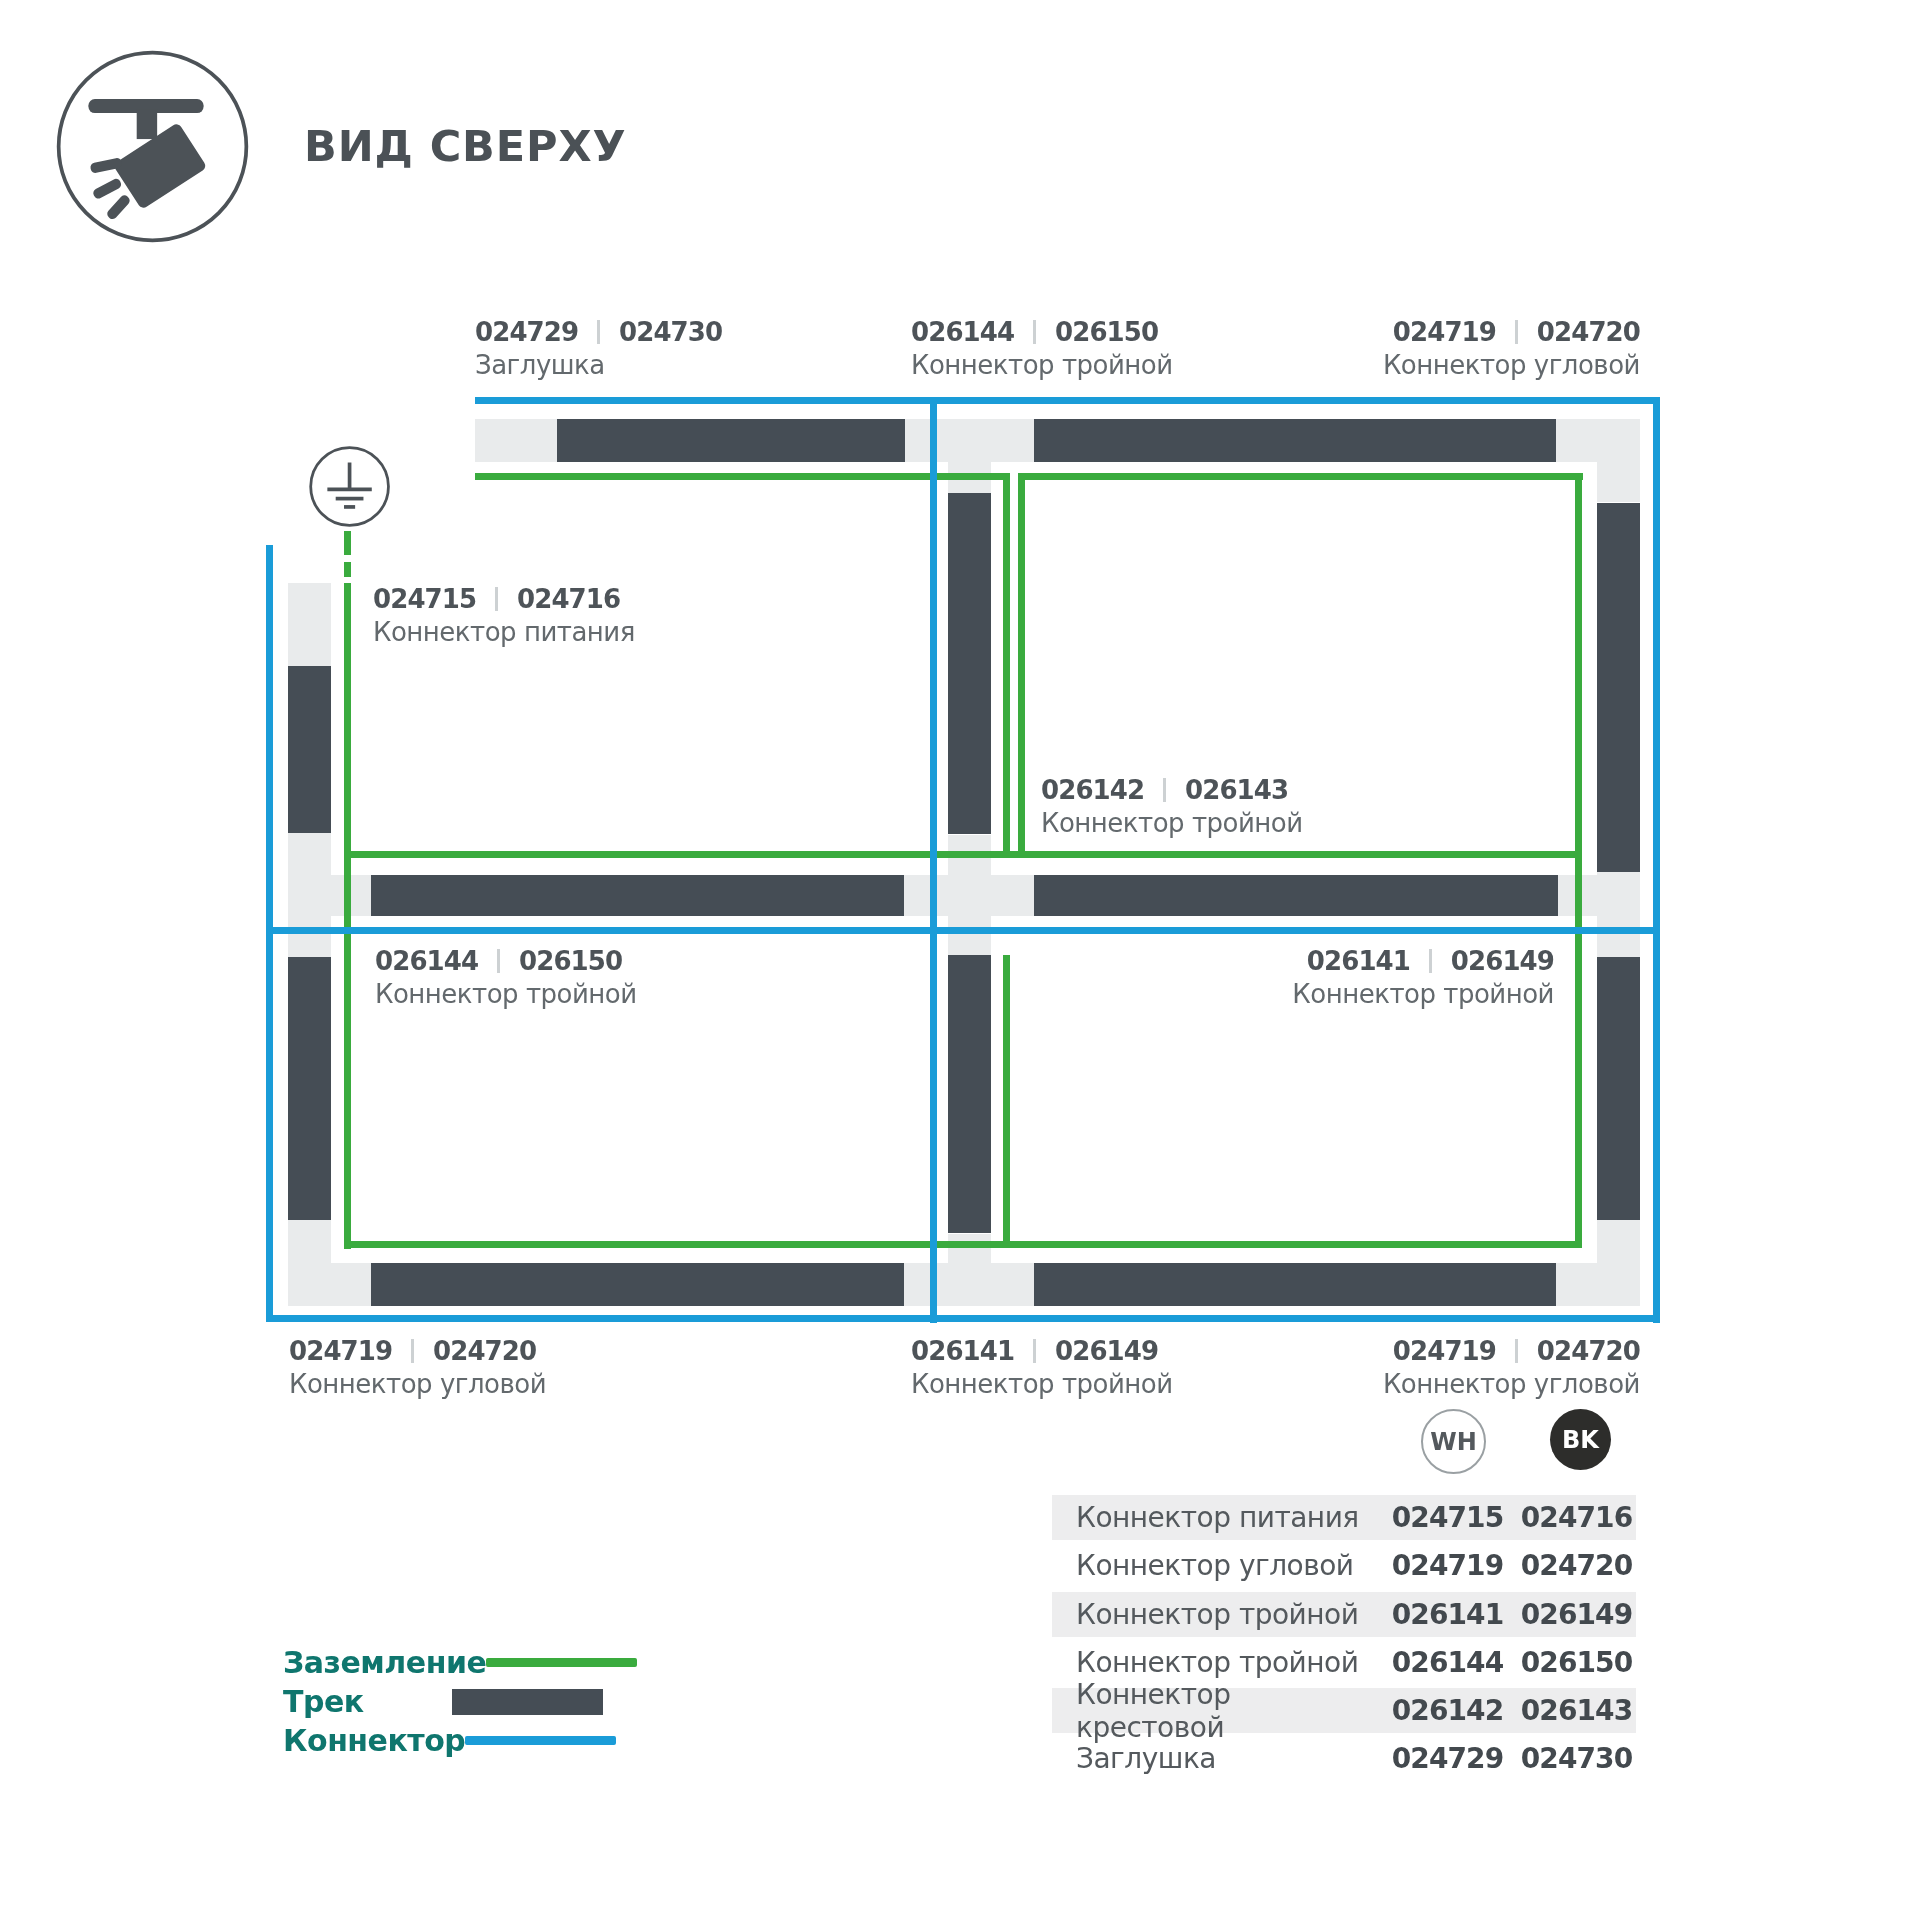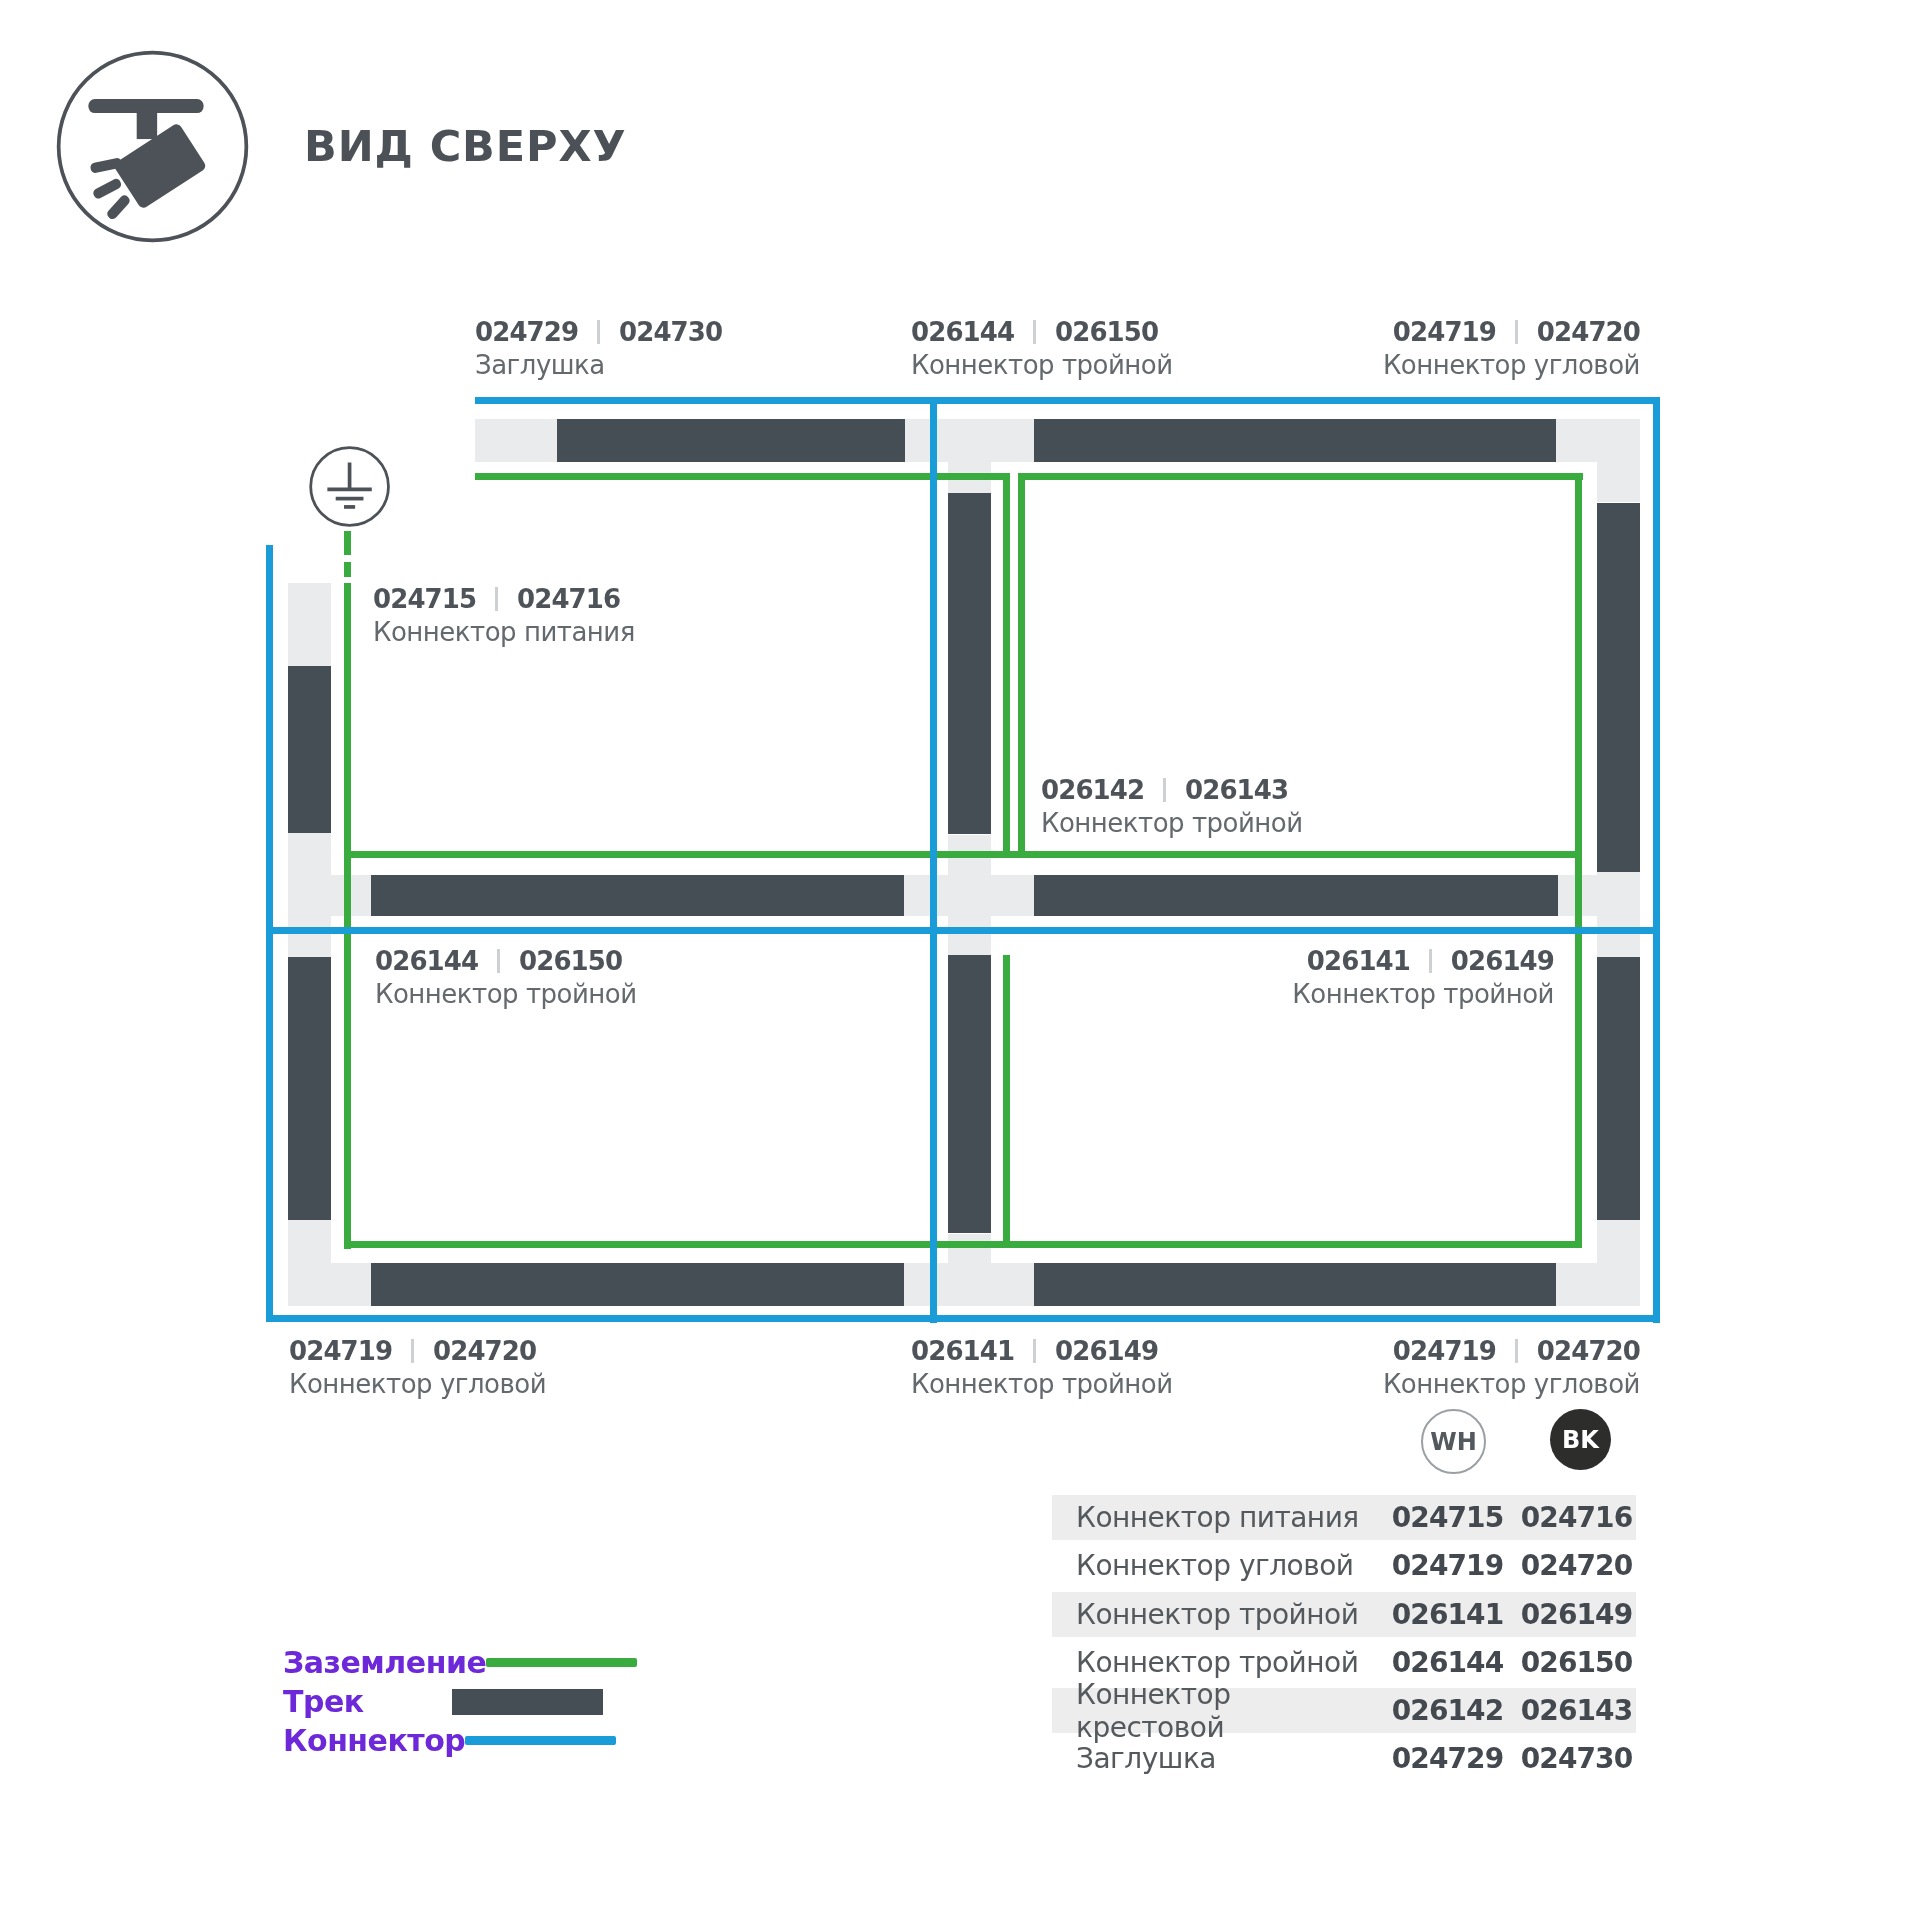--- a/index.html
+++ b/index.html
@@ -14,21 +14,21 @@
   .lbl{position:absolute;white-space:nowrap;}
   .lbl .nums{display:flex;align-items:center;font-weight:bold;font-size:26px;letter-spacing:-0.9px;color:#4d5358;line-height:30px;}
   .lbl .sep{display:inline-block;width:3.7px;height:24px;background:#cdd1d3;margin:0 18.6px;}
   .lbl .nm{font-size:26px;letter-spacing:-0.5px;color:#63696d;line-height:32px;margin-top:1.9px;}
   .lbl.r{text-align:right;}
   .lbl.r .nums{justify-content:flex-end;}
   
   .title{position:absolute;left:304px;top:121px;font-size:43px;font-weight:bold;letter-spacing:0.9px;color:#4b5156;}
   
   .legend-row{position:absolute;left:283px;width:320px;height:37px;display:flex;align-items:center;justify-content:space-between;}
-  .legend-label{font-size:30px;font-weight:bold;color:#6d28d9;letter-spacing:-0.5px;}
+  .legend-label{font-size:30px;font-weight:bold;color:#0f766e;letter-spacing:-0.5px;}
   .sw{width:151px;display:flex;align-items:center;}
   .sw .line-g{width:151px;height:8.3px;background:#3aab3e;border-radius:1.9px;}
   .sw .bar-t{width:151px;height:26px;background:#454d55;}
   .sw .line-n{width:151px;height:8.3px;background:#1a9cd8;border-radius:1.9px;}
   
   .badge{position:absolute;width:61px;height:61px;border-radius:50%;display:flex;align-items:center;justify-content:center;font-size:24px;font-weight:bold;}
   .badge.wh{left:1421px;top:1409px;background:#ffffff;border:2.3px solid #9aa0a3;color:#54595d;}
   .badge.bk{left:1550px;top:1409px;background:#2d2d2b;color:#ffffff;}
   .trow{position:absolute;left:1052px;width:584px;height:45px;display:flex;align-items:center;}
   .trow.g{background:#ededee;}

